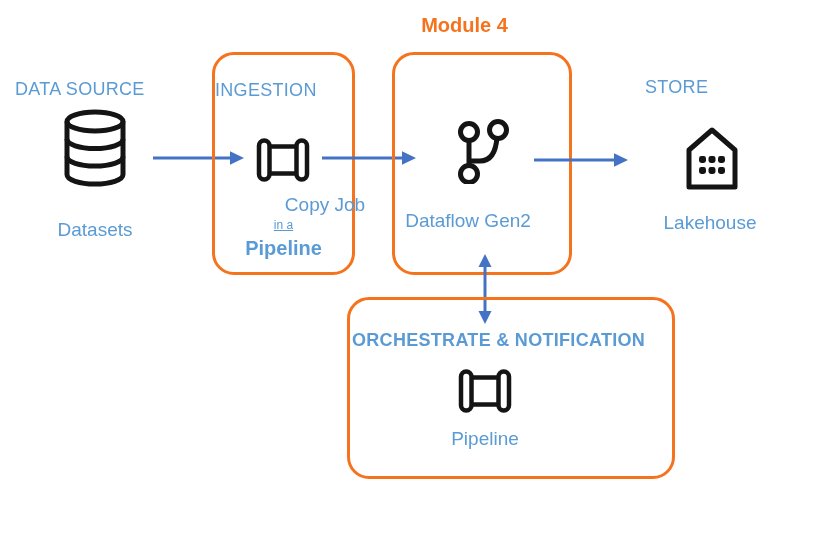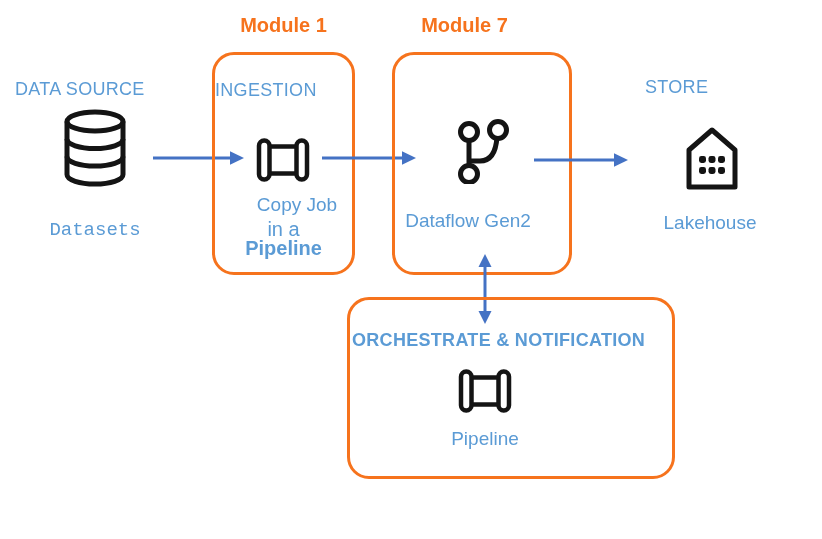--- a/index.html
+++ b/index.html
@@ -32,21 +32,21 @@
     letter-spacing:0.3px;
     white-space:nowrap;
   }
   .caption{
     position:absolute;
     color:#5B9BD5;
     font-size:19px;
     text-align:center;
     white-space:nowrap;
   }
-  .caption-small{font-size:20px;}
+  .caption-small{font-size:12px;text-decoration:underline;}
   .caption-bold{font-size:20px;font-weight:700;}
   .icon-wrap{position:absolute;display:flex;align-items:center;justify-content:center;}
   svg{display:block;}
 </style>
 </head>
 <body>
 
 <div id="canvas">
 
   <div class="heading" style="left:15px;top:79px;width:160px;">DATA SOURCE</div>
@@ -55,55 +55,54 @@
     <svg width="66" height="80" viewBox="0 0 66 80">
       <g fill="none" stroke="#141414" stroke-width="5">
         <ellipse cx="33" cy="13.5" rx="28" ry="9.5"></ellipse>
         <path d="M5 13.5 v53 c0 5.5 12.5 9.5 28 9.5 s28 -4 28 -9.5 v-53"></path>
         <path d="M5 31 c0 5.5 12.5 9.5 28 9.5 s28 -4 28 -9.5"></path>
         <path d="M5 48.5 c0 5.5 12.5 9.5 28 9.5 s28 -4 28 -9.5"></path>
       </g>
     </svg>
   </div>
 
-  <div class="caption" style="left:15px;top:219px;width:160px;font-family:Liberation Mono, monospace;">Datasets</div>
+  <div class="caption" style="left:15px;top:219px;width:160px;">Datasets</div>
 
   <div class="icon-wrap" style="left:152px;top:148px;width:92px;height:20px;">
     <svg width="92" height="20" viewBox="0 0 92 20">
       <line x1="1" y1="10" x2="79" y2="10" stroke="#4472C4" stroke-width="3"></line>
       <polygon points="78,3.2 92,10 78,16.8" fill="#4472C4"></polygon>
     </svg>
   </div>
 
-  <div class="module-title" style="left:212px;top:14px;width:143px;">Module 1</div>
 
   <div class="module-box" style="left:212px;top:52px;width:143px;height:223px;"></div>
 
   <div class="heading" style="left:215px;top:80px;width:137px;">INGESTION</div>
 
   <div class="icon-wrap" style="left:256px;top:138px;width:54px;height:44px;">
     <svg width="54" height="44" viewBox="0 0 54 44">
       <rect x="10" y="8.5" width="34" height="27" fill="none" stroke="#141414" stroke-width="4.5"></rect>
       <rect x="3" y="2.5" width="10.5" height="39" rx="5.2" fill="#ffffff" stroke="#141414" stroke-width="4.5"></rect>
       <rect x="40.5" y="2.5" width="10.5" height="39" rx="5.2" fill="#ffffff" stroke="#141414" stroke-width="4.5"></rect>
     </svg>
   </div>
 
-  <div class="caption" style="left:215px;top:194px;width:164px;">Copy Job</div>
+  <div class="caption" style="left:215px;top:194px;width:164px;padding-left:28px;">Copy Job</div>
   <div class="caption caption-small" style="left:215px;top:218px;width:137px;">in a</div>
   <div class="caption caption-bold" style="left:215px;top:237px;width:137px;">Pipeline</div>
 
   <div class="icon-wrap" style="left:321px;top:148px;width:95px;height:20px;">
     <svg width="95" height="20" viewBox="0 0 95 20">
       <line x1="1" y1="10" x2="82" y2="10" stroke="#4472C4" stroke-width="3"></line>
       <polygon points="81,3.2 95,10 81,16.8" fill="#4472C4"></polygon>
     </svg>
   </div>
 
-  <div class="module-title" style="left:392px;top:14px;width:145px;">Module 7</div>
+  <div class="module-title" style="left:392px;top:14px;width:145px;">Module 4</div>
 
   <div class="module-box" style="left:392px;top:52px;width:180px;height:223px;"></div>
 
 
   <div class="icon-wrap" style="left:455px;top:118px;width:54px;height:66px;">
     <svg width="54" height="66" viewBox="0 0 54 66">
       <g fill="none" stroke="#141414" stroke-width="5">
         <path d="M14 14 v42"></path>
         <path d="M14 43 h11 c11 0 16 -9 17 -24"></path>
       </g>

